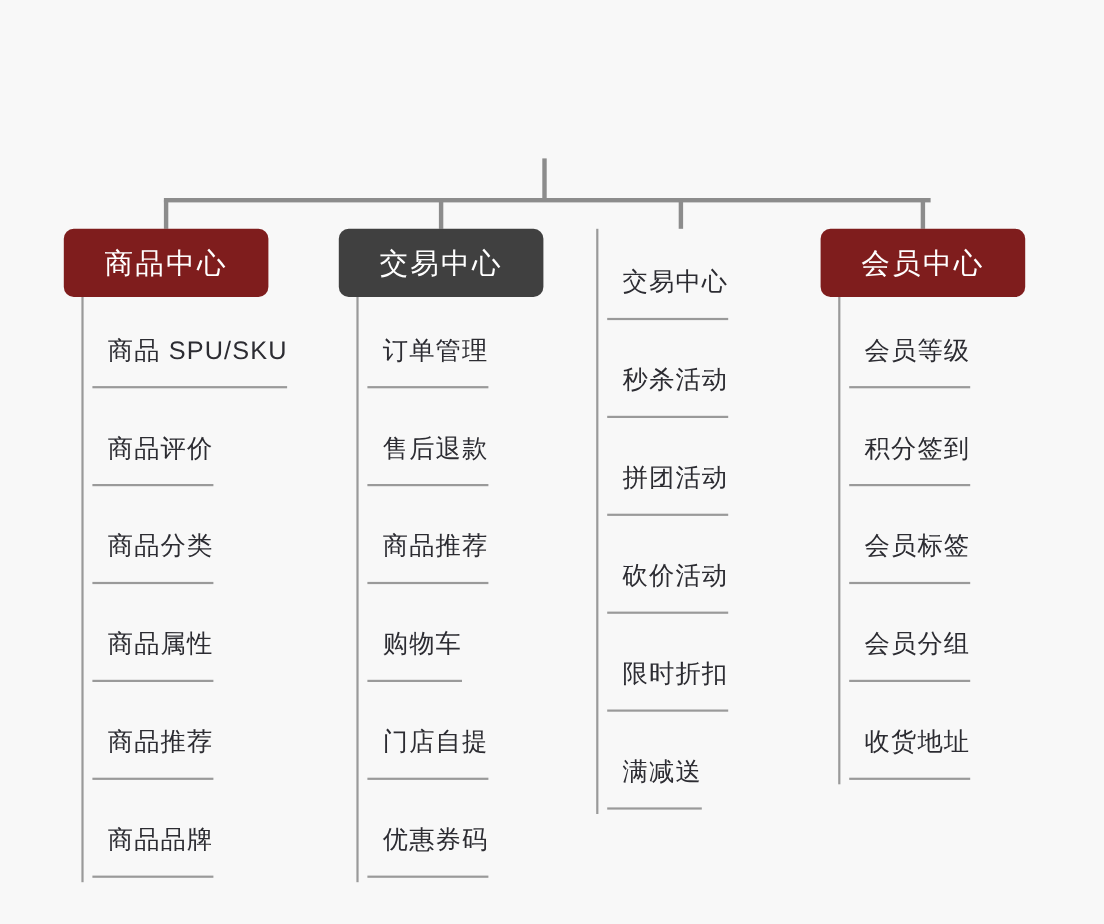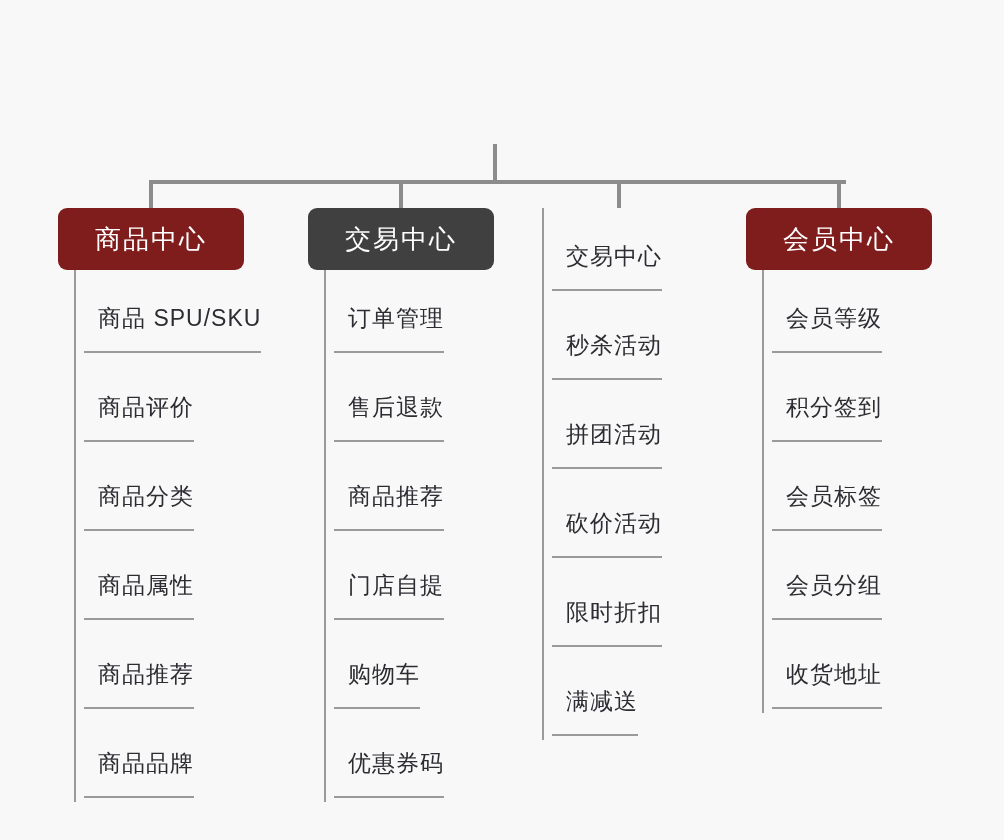--- a/index.html
+++ b/index.html
@@ -197,24 +197,24 @@
       <div class="leaf">
           <span class="leaf-text">订单管理</span>
         </div>
       <div class="leaf">
           <span class="leaf-text">售后退款</span>
         </div>
       <div class="leaf">
           <span class="leaf-text">商品推荐</span>
         </div>
       <div class="leaf">
+          <span class="leaf-text">购物车</span>
+        </div>
+      <div class="leaf">
           <span class="leaf-text">门店自提</span>
-        </div>
-      <div class="leaf">
-          <span class="leaf-text">购物车</span>
         </div>
       <div class="leaf">
           <span class="leaf-text">优惠券码</span>
         </div>
     </div>
   </div>
 
   <div class="column col-3">
     <div class="col-drop"></div>
     <div class="leaf-stack">

